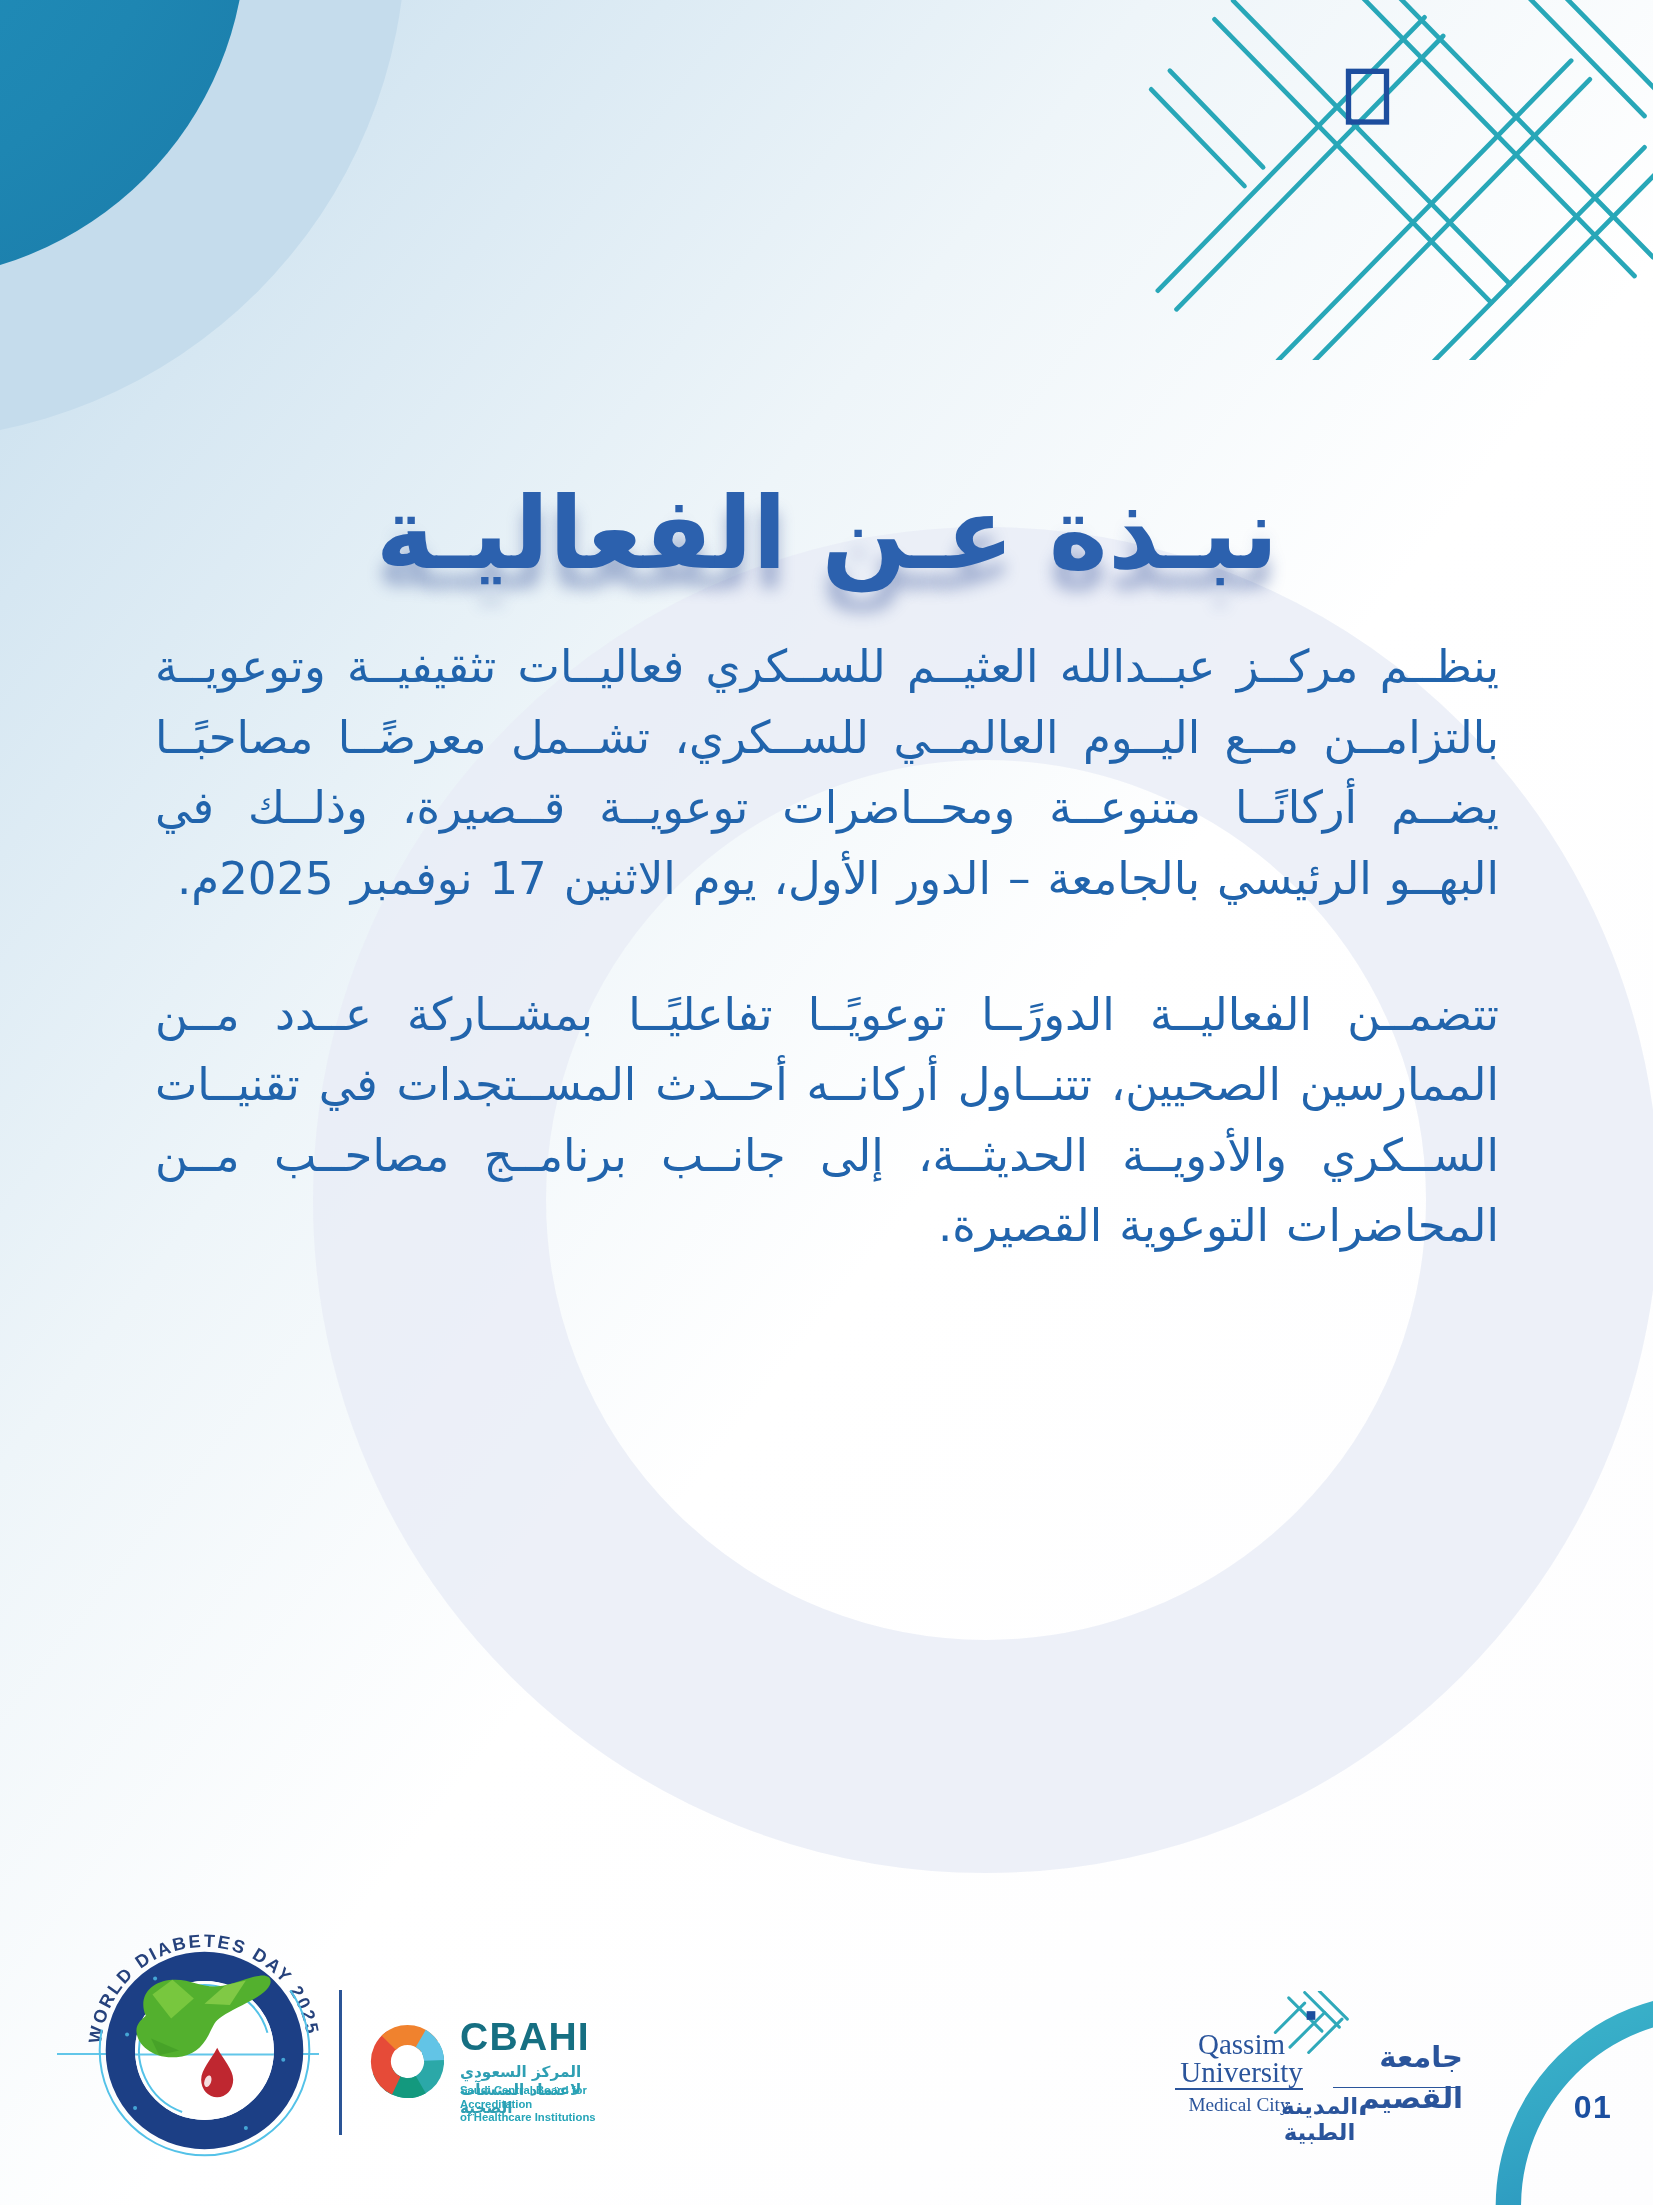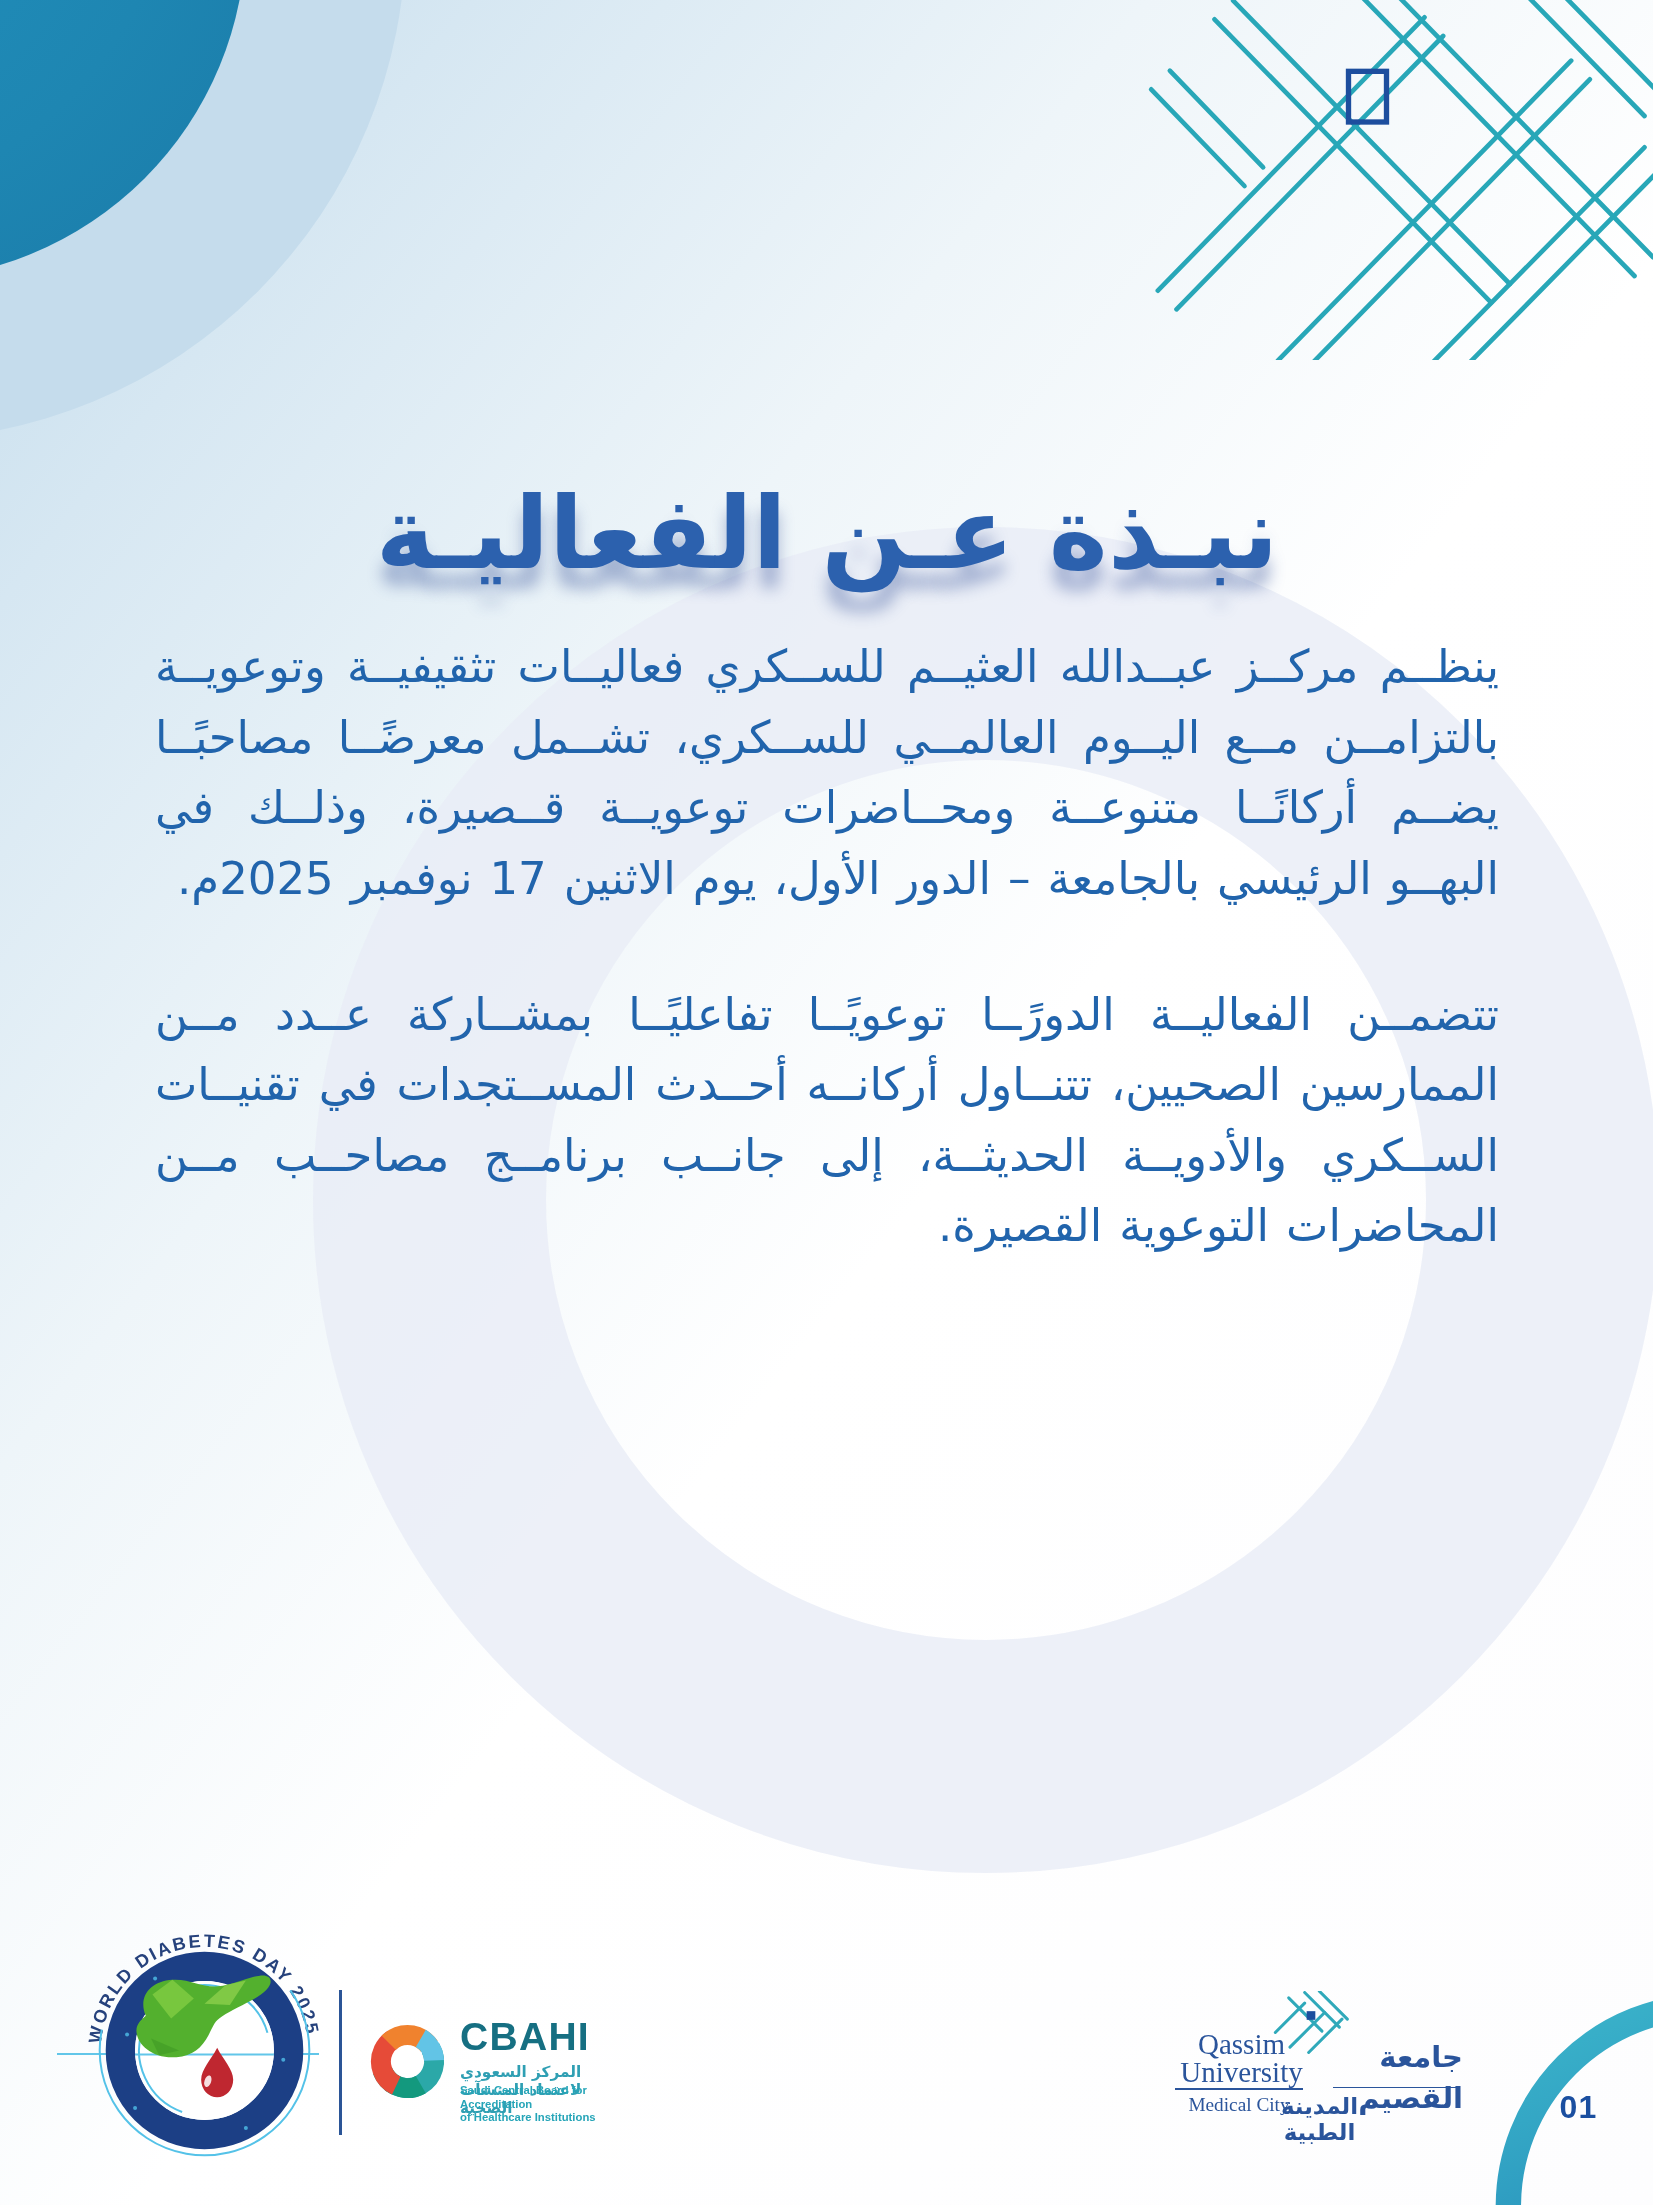--- a/index.html
+++ b/index.html
@@ -73,21 +73,21 @@
     position:absolute;left:1330px;top:2037px;width:133px;z-index:2;direction:rtl;text-align:right;
     font-size:29px;font-weight:bold;color:#2a549b;line-height:1.4;
   }
   .qassim-underline-ar{position:absolute;left:1333px;top:2087px;width:127px;height:1.3px;background:#2a549b;z-index:2;}
   .qassim-ar-sub{
     position:absolute;left:1256px;top:2093px;width:127px;z-index:2;direction:rtl;text-align:center;
     font-size:23px;font-weight:bold;color:#2a549b;
   }
   .page-ring{position:absolute;left:1475px;top:1973px;width:467px;height:467px;z-index:1;}
   .page-number{
-    position:absolute;left:1545px;top:2089px;width:67px;z-index:2;text-align:center;
+    position:absolute;left:1545px;top:2089px;width:67px;z-index:2;text-align:right;
     font-family:"Liberation Sans",sans-serif;font-size:32px;font-weight:bold;
     letter-spacing:1.3px;color:#1b4fa0;
   }
 </style>
 </head>
 <body>
 
 <div class="page">
 
   <div class="wm-ring"></div>

